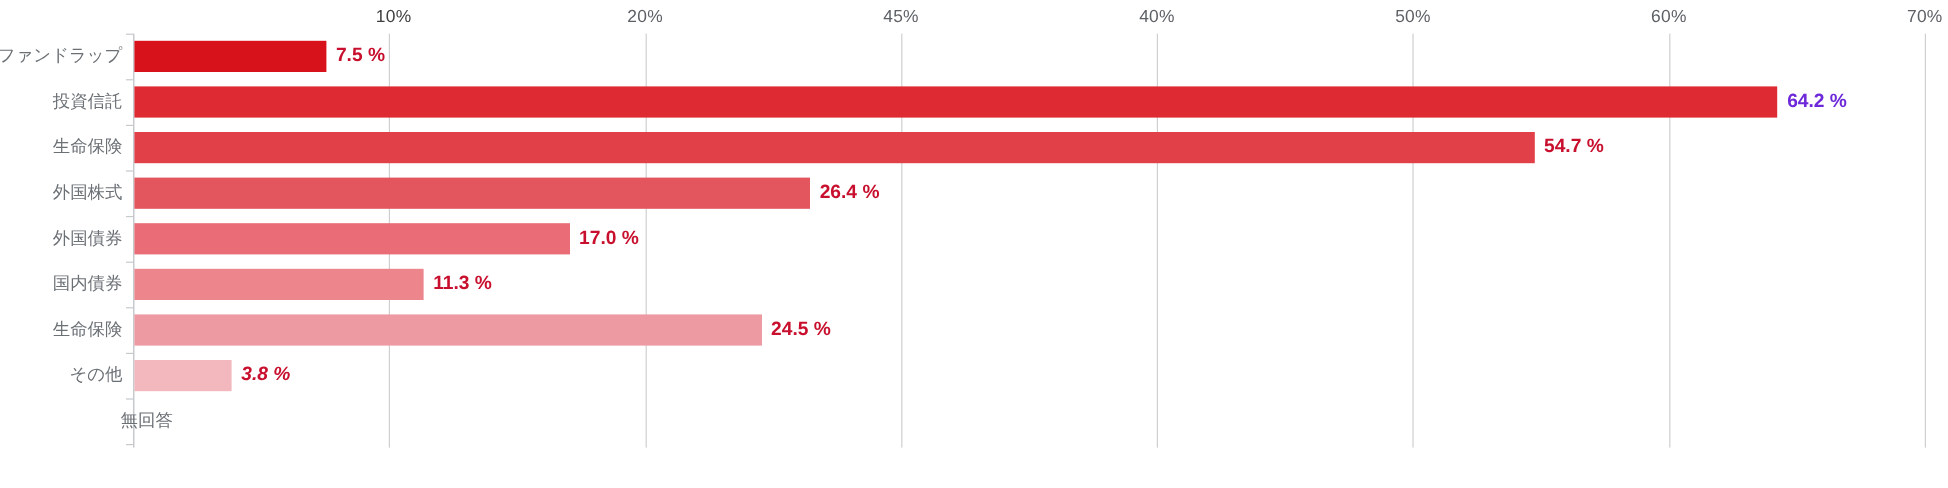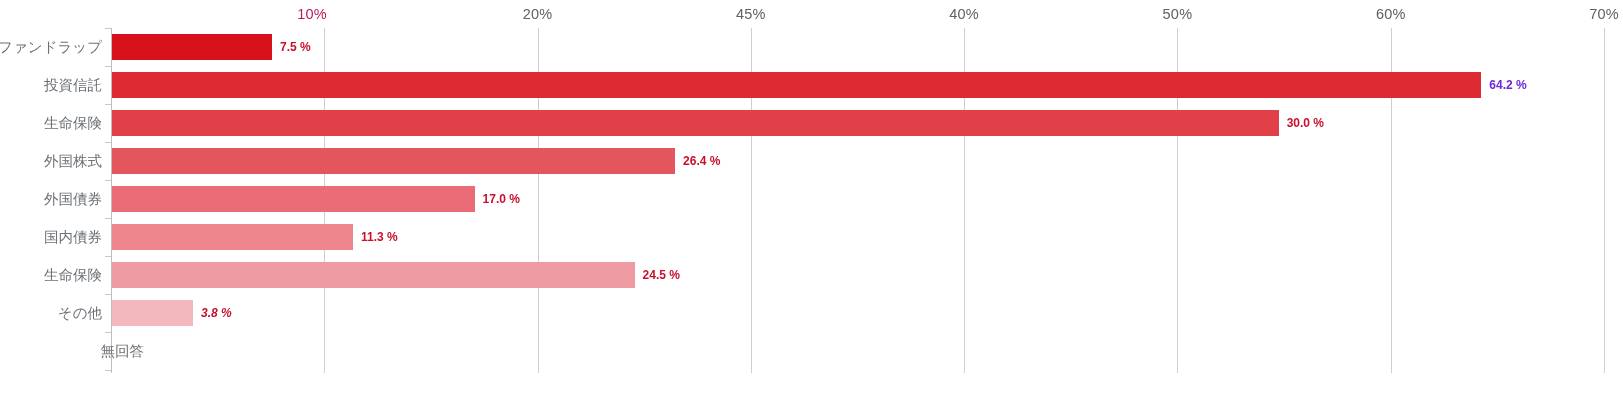--- a/index.html
+++ b/index.html
@@ -85,21 +85,21 @@
     position: absolute;
     left: 112px;
     top: 6px;
     height: 26px;
   }
   .bar-value {
     position: absolute;
     top: 0;
     height: 38px;
     line-height: 38px;
-    font-size: 12px;
+    font-size: 16px;
     font-weight: bold;
     color: #c8102e;
     white-space: nowrap;
   }
 </style>
 </head>
 <body>
 
 <div id="chart-root">
   <div class="plot-area">
@@ -107,21 +107,21 @@
         <div class="gridline axis-line" style="left: 111px;"></div>
         <div class="gridline" style="left: 324.286px; background: rgb(207, 207, 207);"></div>
         <div class="gridline" style="left: 537.571px; background: rgb(207, 207, 207);"></div>
         <div class="gridline" style="left: 750.857px; background: rgb(207, 207, 207);"></div>
         <div class="gridline" style="left: 964.143px; background: rgb(207, 207, 207);"></div>
         <div class="gridline" style="left: 1177.43px; background: rgb(207, 207, 207);"></div>
         <div class="gridline" style="left: 1390.71px; background: rgb(207, 207, 207);"></div>
         <div class="gridline" style="left: 1604px; background: rgb(207, 207, 207);"></div>
       </div>
     <div id="xticks">
-        <div class="xtick-label" style="left: 312px; color: #be185d;">10%</div>
+        <div class="xtick-label" style="left: 328px; color: #404040;">10%</div>
         <div class="xtick-label" style="left: 537.571px; color: rgb(93, 97, 102);">20%</div>
         <div class="xtick-label" style="left: 750.857px; color: rgb(93, 97, 102);">45%</div>
         <div class="xtick-label" style="left: 964.143px; color: rgb(93, 97, 102);">40%</div>
         <div class="xtick-label" style="left: 1177.43px; color: rgb(93, 97, 102);">50%</div>
         <div class="xtick-label" style="left: 1390.71px; color: rgb(93, 97, 102);">60%</div>
         <div class="xtick-label" style="left: 1604px; color: rgb(93, 97, 102);">70%</div>
       </div>
     <div id="rows">
         <div class="row" style="top: 28px;">
           <div class="tick-mark" style="top: 0px;"></div>
@@ -132,21 +132,21 @@
         <div class="row" style="top: 66px;">
           <div class="tick-mark" style="top: 0px;"></div>
           <div class="cat-label" style="color: rgb(107, 112, 117);">投資信託</div>
           <div class="bar" style="width: 1369.29px; background: rgb(222, 42, 51);"></div>
           <div class="bar-value" style="left: 1489.29px; color: #6d28d9;">64.2 %</div>
         </div>
         <div class="row" style="top: 104px;">
           <div class="tick-mark" style="top: 0px;"></div>
           <div class="cat-label" style="color: rgb(107, 112, 117);">生命保険</div>
           <div class="bar" style="width: 1166.67px; background: rgb(225, 64, 72);"></div>
-          <div class="bar-value" style="left: 1286.67px; color: rgb(200, 16, 46);">30.0 %</div>
+          <div class="bar-value" style="left: 1286.67px; color: rgb(200, 16, 46);">54.7 %</div>
         </div>
         <div class="row" style="top: 142px;">
           <div class="tick-mark" style="top: 0px;"></div>
           <div class="cat-label" style="color: rgb(107, 112, 117); margin-left: 36px;">外国株式</div>
           <div class="bar" style="width: 563.074px; background: rgb(227, 86, 94);"></div>
           <div class="bar-value" style="left: 683.074px; color: rgb(200, 16, 46); text-align: right;">26.4 %</div>
         </div>
         <div class="row" style="top: 180px;">
           <div class="tick-mark" style="top: 0px;"></div>
           <div class="cat-label" style="color: rgb(107, 112, 117);">外国債券</div>

